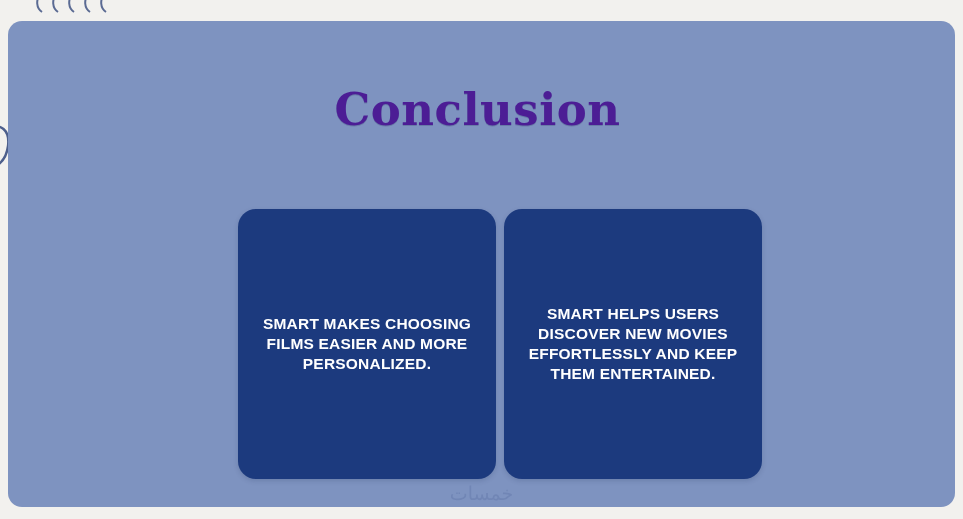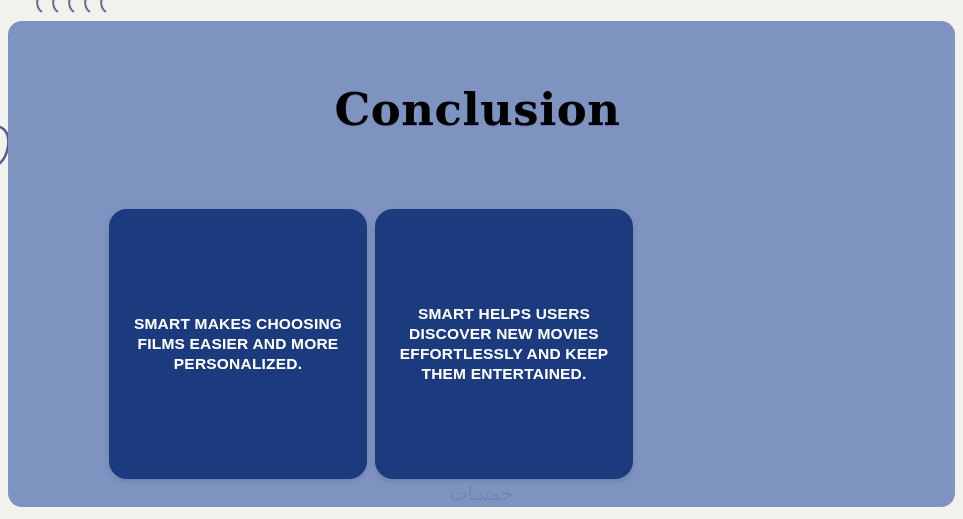--- a/index.html
+++ b/index.html
@@ -39,31 +39,31 @@
 
   .slide-title {
     position: absolute;
     top: 62px;
     left: 0; right: 8px;
     text-align: center;
     font-family: "DejaVu Serif", "Liberation Serif", serif;
     font-weight: bold;
     font-size: 45px;
     letter-spacing: 0.5px;
-    color: #000000;
+    color: #4c1d95;
     text-shadow: 0 1px 0 rgba(40,55,95,0.25);
   }
 
   .cards {
     position: absolute;
     top: 188px;
     left: 64px;
     right: 64px;
     display: flex;
-    justify-content: flex-start;
+    justify-content: center;
     gap: 8px;
     padding-left: 37px;
   }
 
   .card {
     width: 258px;
     height: 270px;
     background: #1c3a7e;
     border-radius: 18px;
     display: flex;

